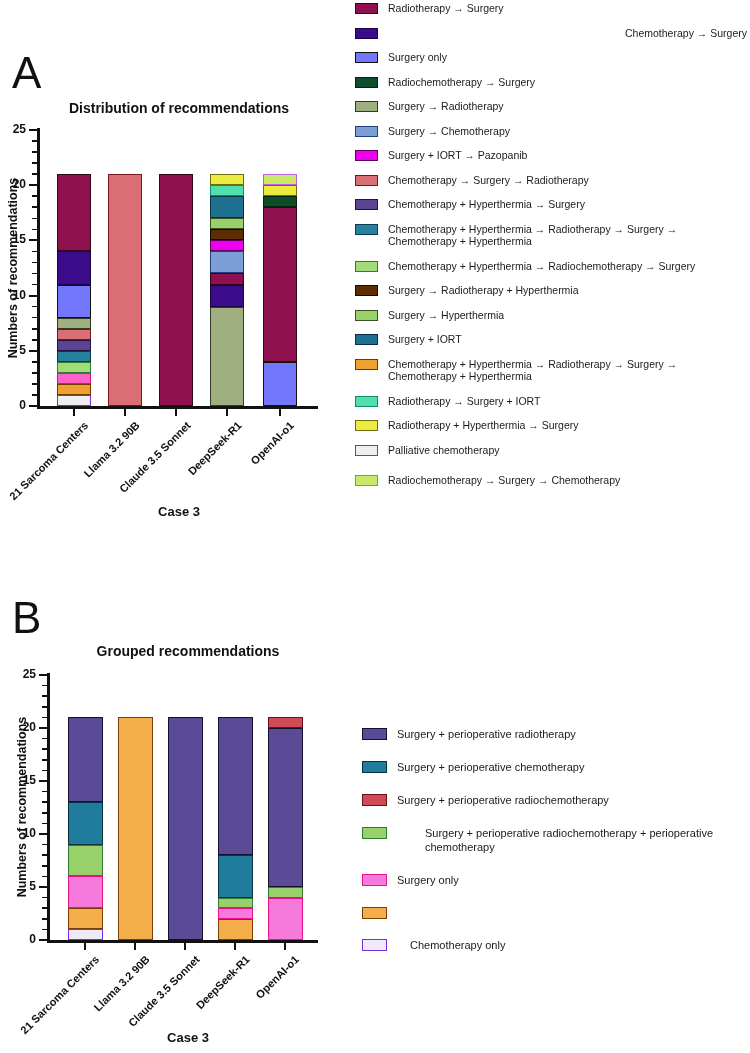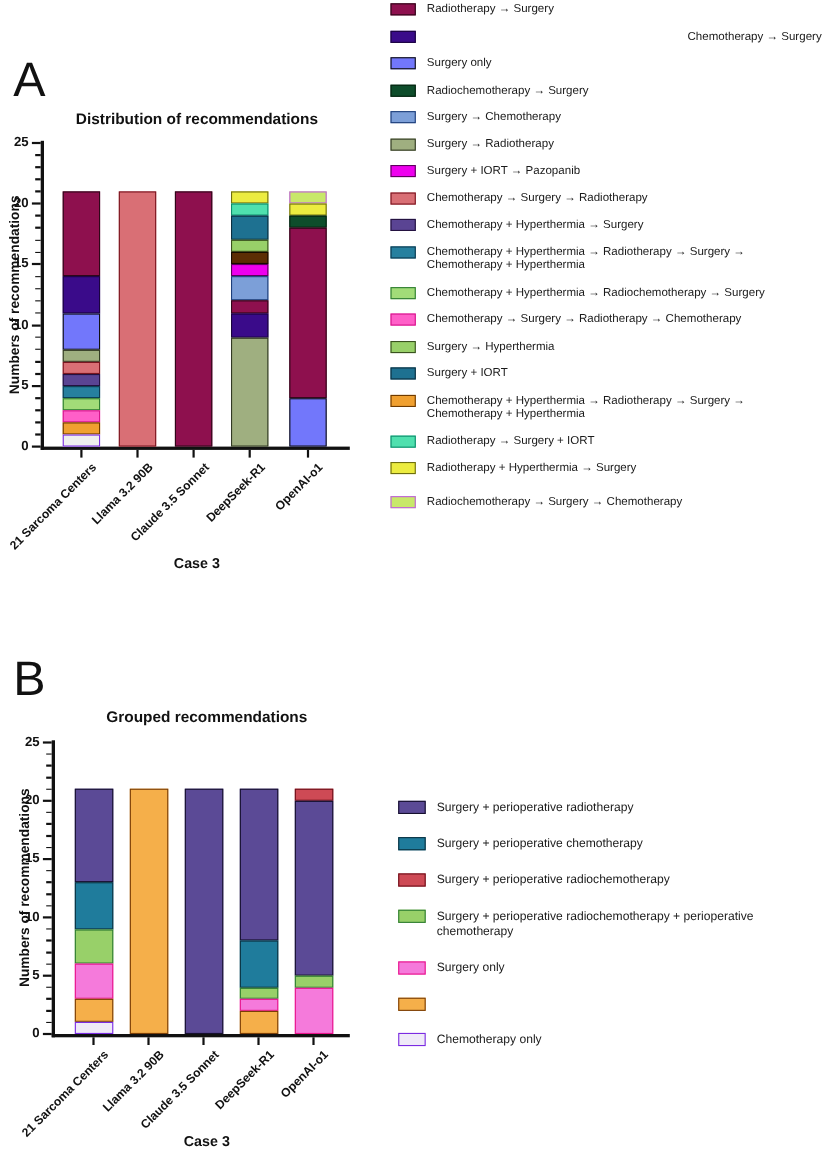--- a/index.html
+++ b/index.html
@@ -130,71 +130,75 @@
         <span class="legend-label" style="font-size: 10.5px; line-height: 12.5px;">Chemotherapy → Surgery</span>
       </div>
       <div class="legend-item" style="margin-bottom: 12px;">
         <span class="swatch" style="width: 23px; height: 11px; background: rgb(114, 119, 251); border-color: rgb(16, 16, 16);"></span>
         <span class="legend-label" style="font-size: 10.5px; line-height: 12.5px;">Surgery only</span>
       </div>
       <div class="legend-item" style="margin-bottom: 12px;">
         <span class="swatch" style="width: 23px; height: 11px; background: rgb(14, 77, 43); border-color: rgb(5, 35, 16);"></span>
         <span class="legend-label" style="font-size: 10.5px; line-height: 12.5px;">Radiochemotherapy → Surgery</span>
       </div>
+      <div class="legend-item" style="margin-bottom: 12px;">
+        <span class="swatch" style="width: 23px; height: 11px; background: rgb(159, 175, 128); border-color: rgb(50, 58, 36);"></span>
+        <span class="legend-label" style="font-size: 10.5px; line-height: 12.5px;">Surgery → Radiotherapy</span>
+      </div>
       <div class="legend-item" style="margin-bottom: 12px; margin-top: 5px;">
         <span class="swatch" style="width: 23px; height: 11px; background: rgb(124, 159, 216); border-color: rgb(30, 63, 122);"></span>
         <span class="legend-label" style="font-size: 10.5px; line-height: 12.5px;">Surgery → Chemotherapy</span>
       </div>
       <div class="legend-item" style="margin-bottom: 12px;">
-        <span class="swatch" style="width: 23px; height: 11px; background: rgb(159, 175, 128); border-color: rgb(50, 58, 36);"></span>
-        <span class="legend-label" style="font-size: 10.5px; line-height: 12.5px;">Surgery → Radiotherapy</span>
-      </div>
-      <div class="legend-item" style="margin-bottom: 12px;">
         <span class="swatch" style="width: 23px; height: 11px; background: rgb(238, 0, 238); border-color: rgb(92, 0, 92);"></span>
         <span class="legend-label" style="font-size: 10.5px; line-height: 12.5px;">Surgery + IORT → Pazopanib</span>
       </div>
       <div class="legend-item" style="margin-bottom: 12px;">
         <span class="swatch" style="width: 23px; height: 11px; background: rgb(217, 111, 117); border-color: rgb(122, 21, 32);"></span>
         <span class="legend-label" style="font-size: 10.5px; line-height: 12.5px;">Chemotherapy → Surgery → Radiotherapy</span>
       </div>
       <div class="legend-item" style="margin-bottom: 12px;">
         <span class="swatch" style="width: 23px; height: 11px; background: rgb(90, 68, 147); border-color: rgb(36, 18, 64);"></span>
         <span class="legend-label" style="font-size: 10.5px; line-height: 12.5px;">Chemotherapy + Hyperthermia → Surgery</span>
       </div>
       <div class="legend-item" style="margin-bottom: 12px;">
         <span class="swatch" style="width: 23px; height: 11px; background: rgb(38, 128, 159); border-color: rgb(12, 58, 80);"></span>
         <span class="legend-label" style="font-size: 10.5px; line-height: 12.5px;">Chemotherapy + Hyperthermia → Radiotherapy → Surgery → Chemotherapy + Hyperthermia</span>
       </div>
       <div class="legend-item" style="margin-bottom: 12px;">
         <span class="swatch" style="width: 23px; height: 11px; background: rgb(162, 220, 120); border-color: rgb(47, 125, 50);"></span>
         <span class="legend-label" style="font-size: 10.5px; line-height: 12.5px;">Chemotherapy + Hyperthermia → Radiochemotherapy → Surgery</span>
       </div>
       <div class="legend-item" style="margin-bottom: 12px;">
-        <span class="swatch" style="width: 23px; height: 11px; background: rgb(255, 95, 200); border-color: rgb(214, 20, 140);"></span>
-        <span class="legend-label" style="font-size: 10.5px; line-height: 12.5px;">Chemotherapy → Surgery → Radiotherapy → Chemotherapy</span>
+        <span class="swatch" style="width: 23px; height: 11px; background: rgb(92, 45, 4); border-color: rgb(22, 10, 0);"></span>
+        <span class="legend-label" style="font-size: 10.5px; line-height: 12.5px;">Surgery → Radiotherapy + Hyperthermia</span>
       </div>
       <div class="legend-item" style="margin-bottom: 12px;">
         <span class="swatch" style="width: 23px; height: 11px; background: rgb(152, 208, 105); border-color: rgb(58, 82, 32);"></span>
         <span class="legend-label" style="font-size: 10.5px; line-height: 12.5px;">Surgery → Hyperthermia</span>
       </div>
       <div class="legend-item" style="margin-bottom: 12px;">
         <span class="swatch" style="width: 23px; height: 11px; background: rgb(30, 113, 145); border-color: rgb(10, 47, 64);"></span>
         <span class="legend-label" style="font-size: 10.5px; line-height: 12.5px; text-align: right;">Surgery + IORT</span>
       </div>
       <div class="legend-item" style="margin-bottom: 12px;">
         <span class="swatch" style="width: 23px; height: 11px; background: rgb(240, 160, 48); border-color: rgb(110, 58, 0);"></span>
         <span class="legend-label" style="font-size: 10.5px; line-height: 12.5px;">Chemotherapy + Hyperthermia → Radiotherapy → Surgery → Chemotherapy + Hyperthermia</span>
       </div>
       <div class="legend-item" style="margin-bottom: 12px;">
         <span class="swatch" style="width: 23px; height: 11px; background: rgb(79, 224, 174); border-color: rgb(14, 140, 108);"></span>
         <span class="legend-label" style="font-size: 10.5px; line-height: 12.5px;">Radiotherapy → Surgery + IORT</span>
       </div>
       <div class="legend-item" style="margin-bottom: 12px;">
         <span class="swatch" style="width: 23px; height: 11px; background: rgb(236, 236, 64); border-color: rgb(110, 110, 16);"></span>
         <span class="legend-label" style="font-size: 10.5px; line-height: 12.5px;">Radiotherapy + Hyperthermia → Surgery</span>
+      </div>
+      <div class="legend-item" style="margin-bottom: 12px;">
+        <span class="swatch" style="width: 23px; height: 11px; background: rgb(239, 239, 239); border-color: rgb(123, 43, 226);"></span>
+        <span class="legend-label" style="font-size: 10.5px; line-height: 12.5px;">Palliative chemotherapy</span>
       </div>
       <div class="legend-item" style="margin-bottom: 12px; margin-top: 18px;">
         <span class="swatch" style="width: 23px; height: 11px; background: rgb(200, 232, 106); border-color: rgb(192, 96, 224);"></span>
         <span class="legend-label" style="font-size: 10.5px; line-height: 12.5px;">Radiochemotherapy → Surgery → Chemotherapy</span>
       </div>
     </div>
     <div class="abs axisline" style="left: 47px; top: 673px; width: 3px; height: 270px;"></div>
     <div class="abs axisline" style="left: 47px; top: 940px; width: 271px; height: 3px;"></div>
     <div class="abs tick" style="left: 39px; top: 939px; width: 8px; height: 2px;"></div>
     <div class="abs y-tick-label" style="left: 12px; top: 932px; width: 24px;">0</div>
@@ -273,27 +277,27 @@
       <div class="legend-item" style="margin-bottom: 19px;">
         <span class="swatch" style="width: 25px; height: 12px; background: rgb(31, 124, 156); border-color: rgb(10, 49, 64);"></span>
         <span class="legend-label" style="font-size: 11px; line-height: 14px;">Surgery + perioperative chemotherapy</span>
       </div>
       <div class="legend-item" style="margin-bottom: 19px;">
         <span class="swatch" style="width: 25px; height: 12px; background: rgb(206, 74, 85); border-color: rgb(110, 15, 26);"></span>
         <span class="legend-label" style="font-size: 11px; line-height: 14px;">Surgery + perioperative radiochemotherapy</span>
       </div>
       <div class="legend-item" style="margin-bottom: 19px;">
         <span class="swatch" style="width: 25px; height: 12px; background: rgb(152, 208, 105); border-color: rgb(47, 125, 50);"></span>
-        <span class="legend-label" style="font-size: 11px; line-height: 14px;">Surgery + perioperative radiochemotherapy + perioperative chemotherapy</span>
+        <span class="legend-label" style="font-size: 11px; line-height: 14px; margin-left: 28px;">Surgery + perioperative radiochemotherapy + perioperative chemotherapy</span>
       </div>
       <div class="legend-item" style="margin-bottom: 19px;">
         <span class="swatch" style="width: 25px; height: 12px; background: rgb(245, 122, 219); border-color: rgb(232, 20, 140);"></span>
         <span class="legend-label" style="font-size: 11px; line-height: 14px;">Surgery only</span>
       </div>
       <div class="legend-item" style="margin-bottom: 19px;">
         <span class="swatch" style="width: 25px; height: 12px; background: rgb(245, 175, 74); border-color: rgb(122, 62, 6);"></span>
       </div>
-      <div class="legend-item" style="margin-bottom: 8px;">
+      <div class="legend-item" style="margin-bottom: 8px; gap: 13px;">
         <span class="swatch" style="width: 25px; height: 12px; background: rgb(239, 234, 248); border-color: rgb(123, 43, 226);"></span>
         <span class="legend-label" style="font-size: 11px; line-height: 14px;">Chemotherapy only</span>
       </div>
     </div>
   </div>
 
 </body></html>

